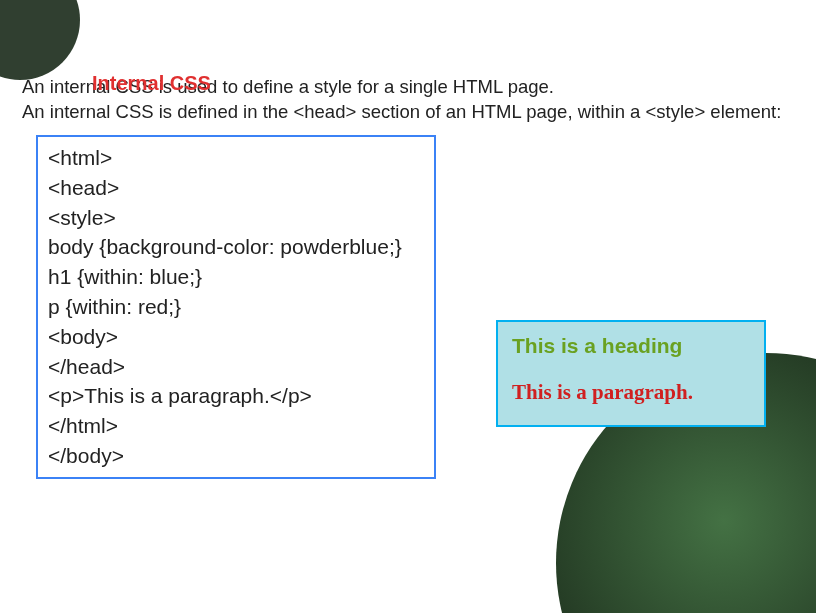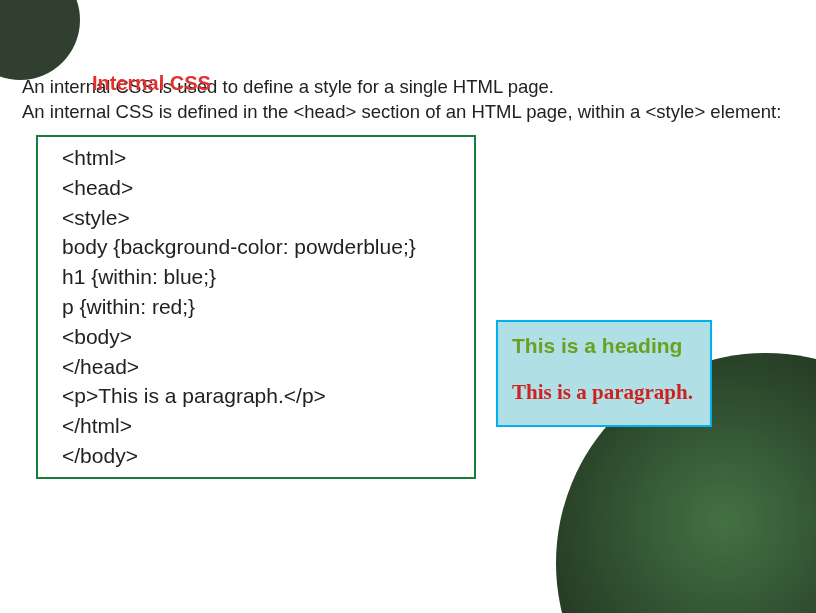--- a/index.html
+++ b/index.html
@@ -44,35 +44,35 @@
   .intro {
     font-size: 18.5px;
     color: #222;
     line-height: 1.35;
     position: relative;
     z-index: 4;
   }
   .codebox {
     margin-top: 10px;
     margin-left: 14px;
-    width: 440px;
-    border: 2px solid #15803d;
-    padding: 6px 10px 6px 24px;
+    width: 400px;
+    border: 2px solid #3b82f6;
+    padding: 6px 10px 6px 10px;
     font-size: 21px;
     color: #222;
     line-height: 1.42;
     background: white;
     position: relative;
     z-index: 3;
   }
   .output-box {
     position: absolute;
     top: 320px;
     left: 496px;
-    width: 216px;
+    width: 270px;
     background: #b0e0e6;
     border: 2px solid #02b0f0;
     padding: 10px 14px 18px 14px;
     font-size: 21px;
     font-weight: bold;
     line-height: 1.35;
     z-index: 2;
   }
   .out-heading { color: #6aa121; margin-bottom: 18px; }
   .out-para { color: #d02020; font-family: Liberation Serif, serif; }

